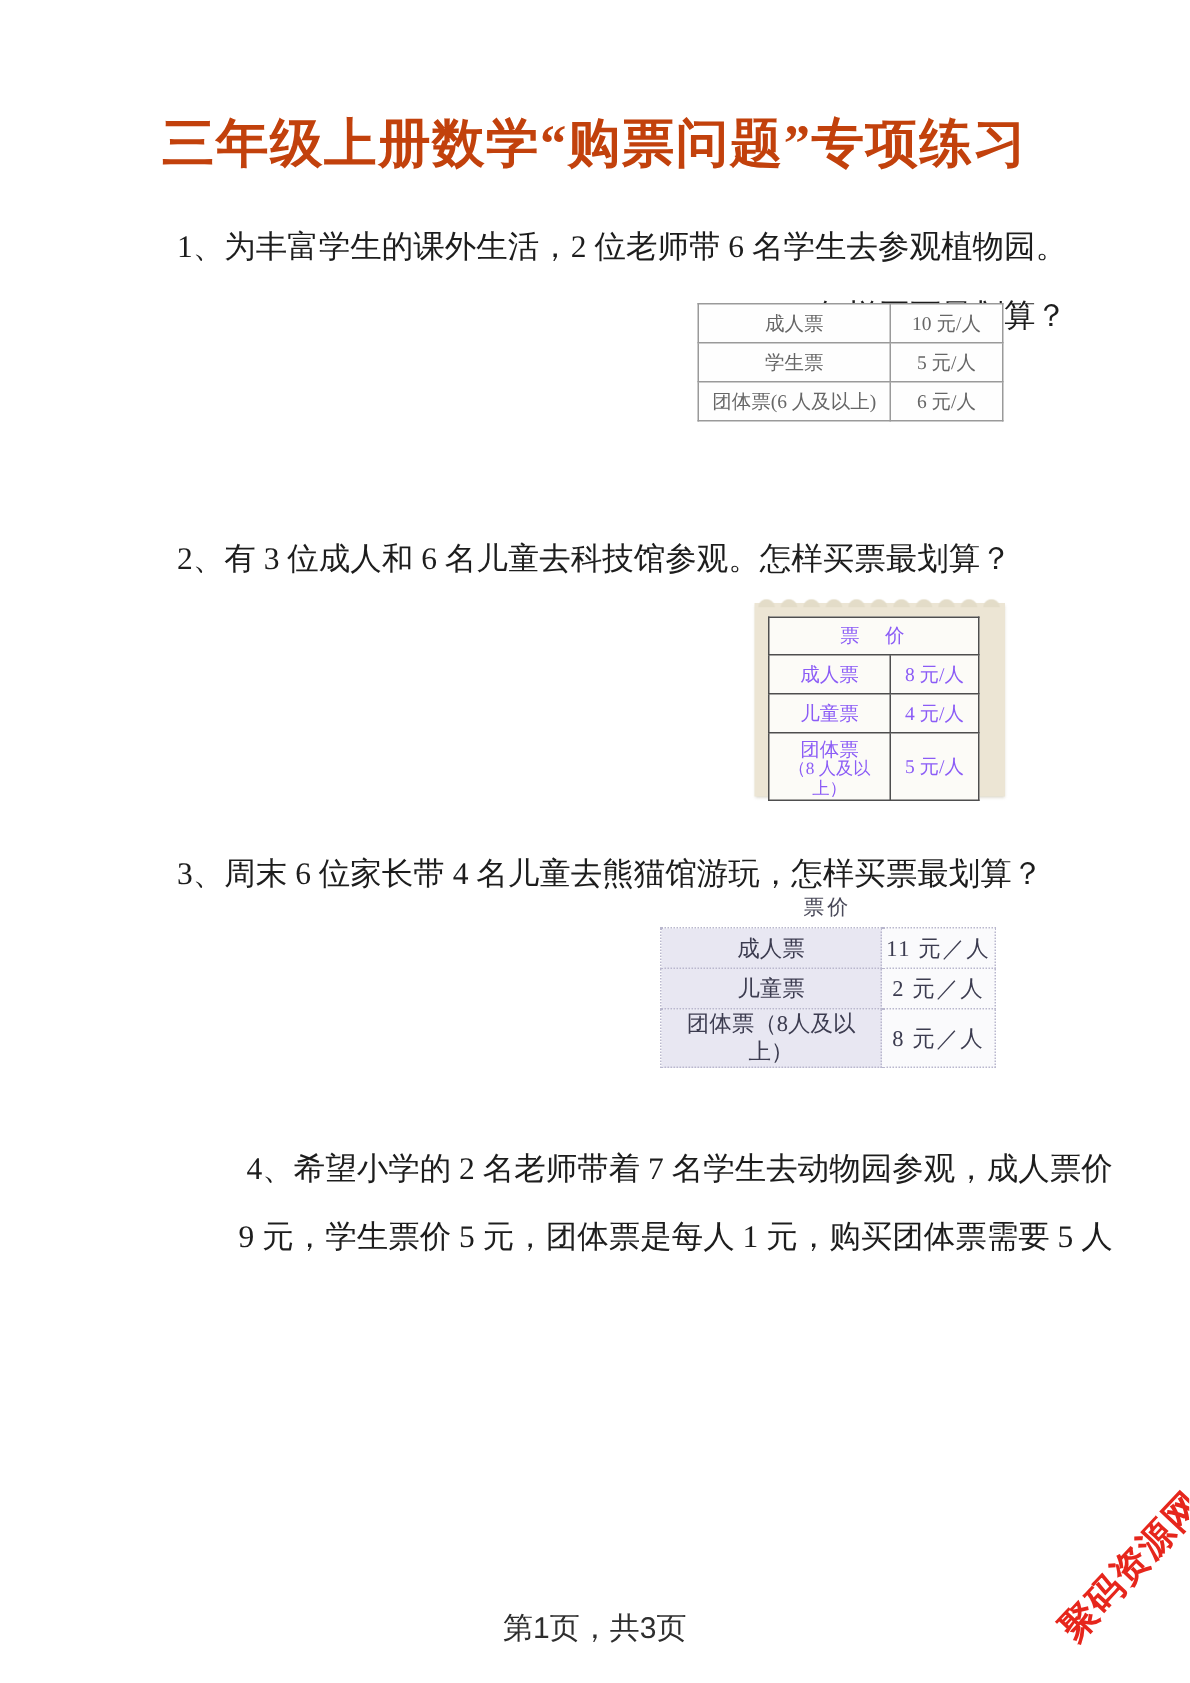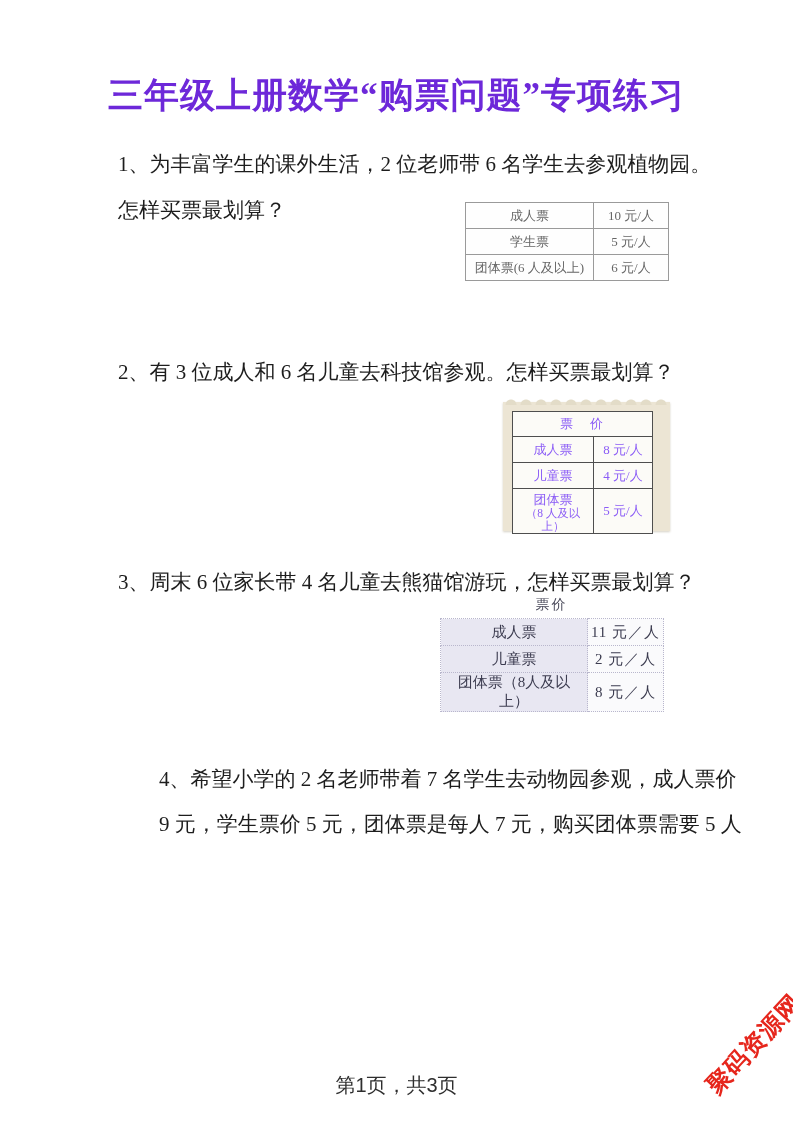--- a/index.html
+++ b/index.html
@@ -14,31 +14,31 @@
   }
 
   .doc-title {
     position: absolute;
     top: 72px;
     left: 0;
     width: 100%;
     text-align: center;
     font-size: 35px;
     font-weight: 700;
-    color: #6d28d9;
+    color: #c2410c;
     letter-spacing: 1px;
   }
 
   .question {
     position: absolute;
     left: 118px;
     color: #1d1d1d;
     font-size: 21px;
   }
-  .q-line { line-height: 46px; white-space: nowrap; }
+  .q-line { line-height: 46px; white-space: nowrap; text-align: right; }
   #q4 .q-line { line-height: 45px; }
 
   
   .table1 {
     position: absolute;
     left: 465px;
     top: 202px;
     border-collapse: collapse;
     font-size: 13px;
     color: #666;
@@ -224,20 +224,20 @@
     </tr>
     <tr>
       <td class="c-label">团体票（8人及以上）</td>
       <td class="c-price">8 元／人</td>
     </tr>
   </tbody>
     </table>
 
   <div class="question" id="q4" style="top:757px;margin-left:41px;">
     <div class="q-line">4、希望小学的 2 名老师带着 7 名学生去动物园参观，成人票价</div>
-    <div class="q-line">9 元，学生票价 5 元，团体票是每人 7 元，购买团体票需要 5 人</div>
+    <div class="q-line">9 元，学生票价 5 元，团体票是每人 1 元，购买团体票需要 5 人</div>
   </div>
 
   <div class="footer">第1页，共3页</div>
 
   <div class="watermark">聚码资源网</div>
 
 </div>
 
 </body></html>

